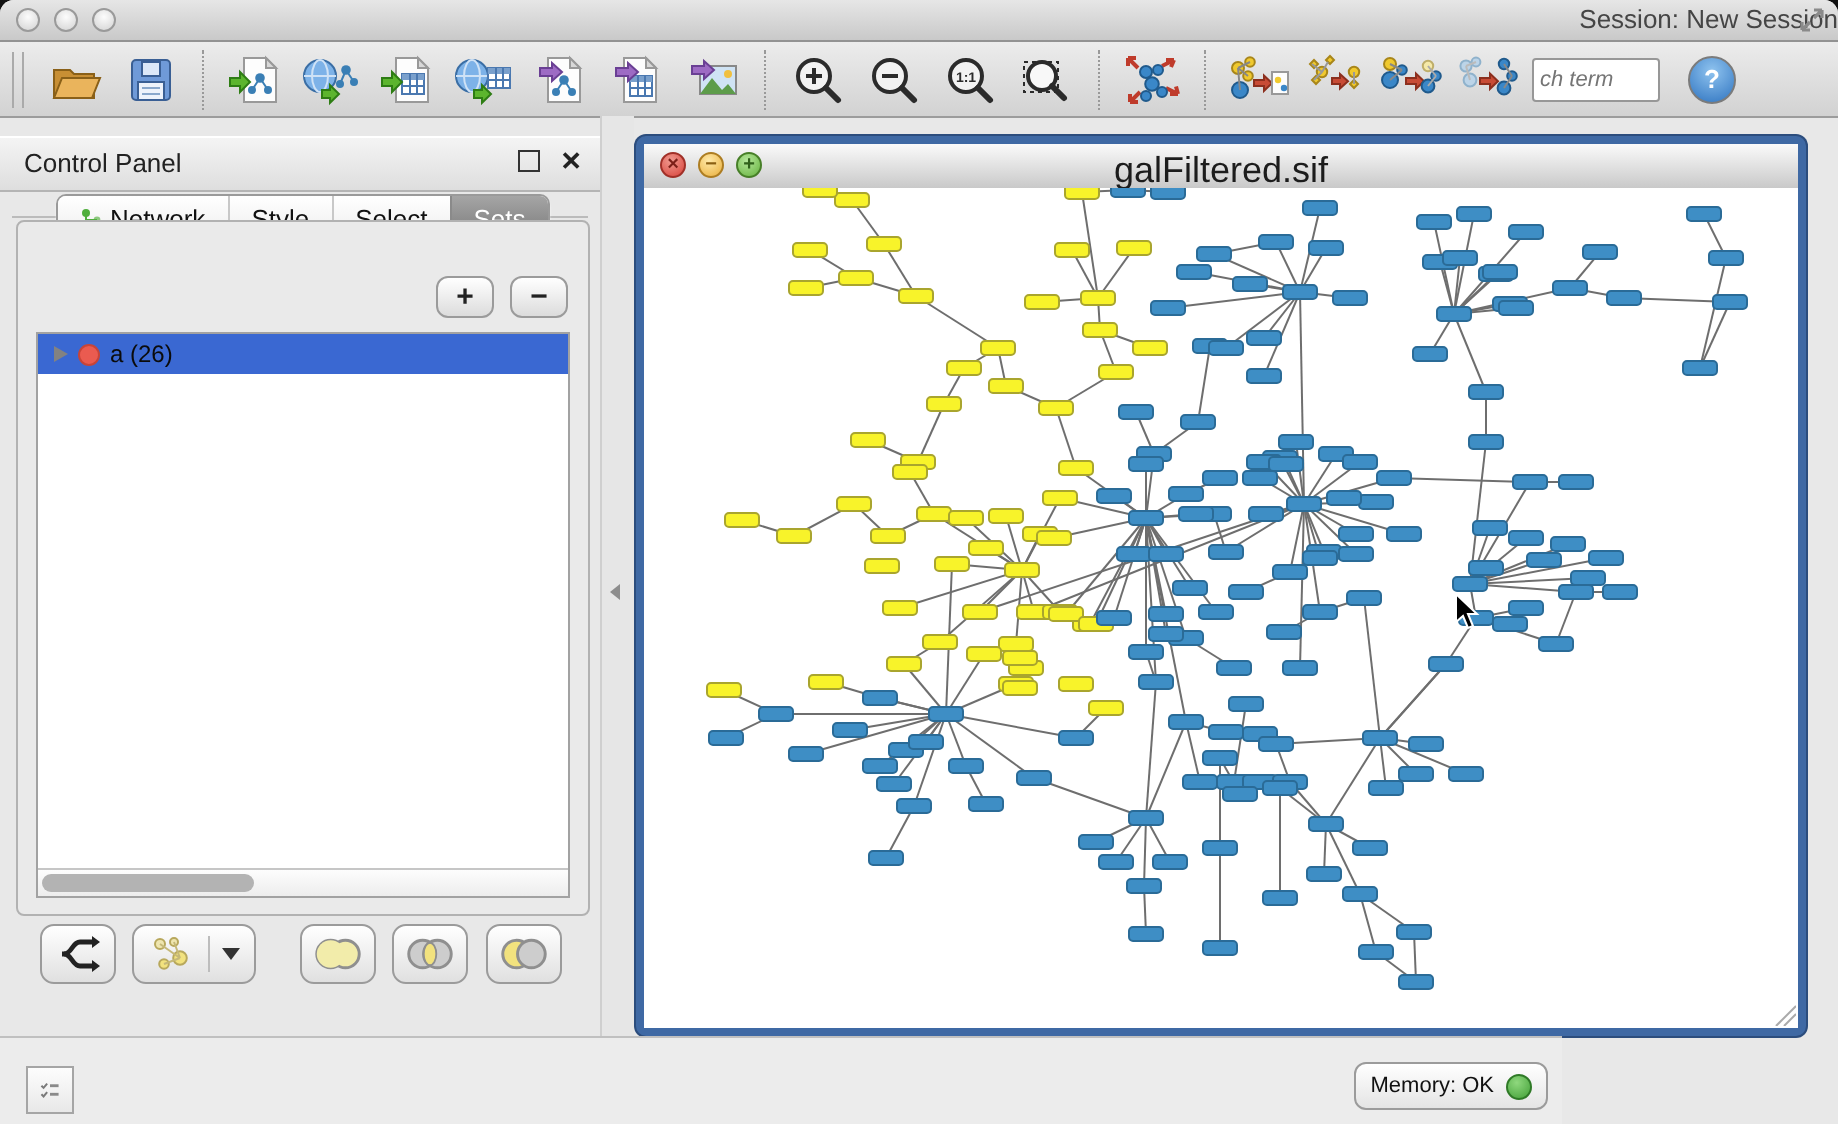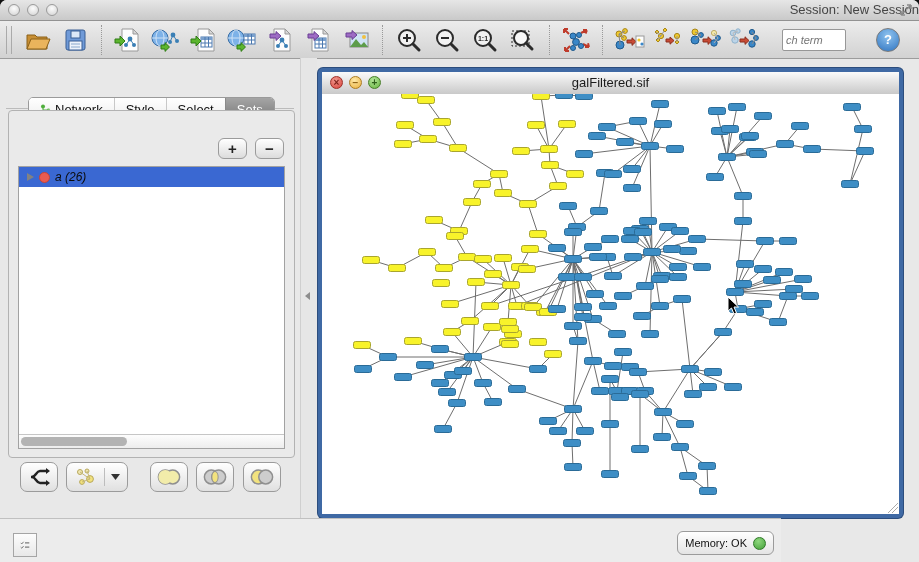--- a/index.html
+++ b/index.html
@@ -18,21 +18,21 @@
 
   
   .toolbar{position:absolute;left:0;top:21px;width:919px;height:37px;
     background:linear-gradient(#ececec,#d2d2d2);border-bottom:1px solid #9c9c9c;
     display:flex;align-items:center;}
   .grip{width:4px;height:28px;border-left:1px solid #aaa;border-right:1px solid #aaa;margin:0 6px 0 6px;}
   .tsep{width:0;height:30px;border-left:1px dotted #999;margin:0 7px;}
   .tbtn{width:36px;height:34px;background:transparent;border:none;padding:0;margin:0 1px;
         display:flex;align-items:center;justify-content:center;cursor:default;}
   .search{width:56px;height:20px;border:1px solid #979797;border-radius:2px;background:#fff;
-        font-family:"Liberation Sans",sans-serif;font-style:italic;font-size:11px;color:#666;padding:0 3px;margin:0 20px;}
+        font-family:"Liberation Sans",sans-serif;font-style:italic;font-size:11px;color:#666;padding:0 3px;margin:0 4px;}
   .help{width:22px;height:22px;border-radius:50%;border:1px solid #7b7b7b;margin-left:10px;
         background:radial-gradient(circle at 50% 30%,#8fc3ef,#2f74c0);color:#fff;font-weight:bold;
         font-size:13px;display:flex;align-items:center;justify-content:center;}
 
   
   .cp{position:absolute;left:0;top:58px;width:300px;height:460px;}
   .cp-header{position:absolute;left:0;top:10px;width:300px;height:26px;
      background:linear-gradient(#f4f4f4,#dedede);border-top:1px solid #fff;border-bottom:1px solid #b4b4b4;}
   .cp-header .t{position:absolute;left:12px;top:5px;font-size:13px;color:#222;}
   .cp-float{position:absolute;right:30px;top:6px;width:9px;height:9px;border:1.5px solid #333;}
@@ -48,21 +48,21 @@
   .cp-box{position:absolute;left:8px;top:52px;width:285px;height:346px;border:1px solid #b2b2b2;
      border-radius:4px;background:#eaeaea;}
   .pm-btn{position:absolute;top:27px;width:29px;height:21px;border:1px solid #9b9b9b;border-radius:6px;
      background:linear-gradient(#fff,#dcdcdc);font-size:15px;font-weight:bold;color:#222;
      display:flex;align-items:center;justify-content:center;line-height:1;}
   .setlist{position:absolute;left:9px;right:9px;top:55px;bottom:8px;background:#fff;border:1px solid #a2a2a2;}
   .setrow{height:20px;display:flex;align-items:center;gap:5px;padding-left:8px;}
   .setrow.sel{background:#3a68d2;}
   .tri{width:0;height:0;border-left:7px solid #828282;border-top:4.5px solid transparent;border-bottom:4.5px solid transparent;}
   .dot{width:11px;height:11px;border-radius:50%;background:#ea5b50;border:1px solid #c74438;box-sizing:border-box;}
-  .setrow .lbl{font-size:12px;color:#0b0b0b;font-style:italic;}
+  .setrow .lbl{font-size:12px;color:#0b0b0b;}
   .hscroll{position:absolute;left:0;right:0;bottom:0;height:13px;background:linear-gradient(#fdfdfd,#ededed);border-top:1px solid #c6c6c6;}
   .hthumb{position:absolute;left:2px;top:2px;width:40%;height:9px;border-radius:5px;background:#b3b3b3;}
 
   .cp-actions{position:absolute;left:0;top:462px;width:300px;height:40px;}
   .abtn{position:absolute;height:30px;border:1px solid #9b9b9b;border-radius:7px;
      background:linear-gradient(#fff,#e0e0e0);display:flex;align-items:center;justify-content:center;}
 
   
   .splitter{position:absolute;left:300px;top:58px;width:16px;height:460px;background:#e6e6e6;
      border-left:1px solid #cfcfcf;}
@@ -73,21 +73,21 @@
   .frame{position:absolute;left:318px;top:68px;width:585px;height:450px;box-sizing:border-box;
      border:4px solid #3f69a4;border-radius:5px;background:#fff;box-shadow:0 0 0 1px #2c4d7d;}
   .ftitle{position:absolute;left:0;top:0;right:0;height:22px;
      background:linear-gradient(#fafafa,#c9c9c9);border-bottom:1px solid #8f8f8f;}
   .fdots{position:absolute;left:8px;top:4px;display:flex;gap:6px;}
   .fdot{width:13px;height:13px;border-radius:50%;box-sizing:border-box;display:flex;align-items:center;
      justify-content:center;font-size:10px;font-weight:bold;line-height:1;}
   .fdot.r{background:radial-gradient(circle at 40% 30%,#f09a90,#d8423a);border:1px solid #a03028;color:#7c1f18;}
   .fdot.y{background:radial-gradient(circle at 40% 30%,#ffe9a8,#e9af3c);border:1px solid #ad7d22;color:#8a5f12;}
   .fdot.g{background:radial-gradient(circle at 40% 30%,#b4e69a,#66b33e);border:1px solid #477f28;color:#2f611a;}
-  .ftext{position:absolute;left:0;right:0;top:3px;text-align:center;font-size:13px;color:#1c1c1c;}
+  .ftext{position:absolute;left:0;right:0;top:3px;text-align:center;font-size:18px;color:#1c1c1c;}
   .fcontent{position:absolute;left:0;top:22px;right:0;bottom:0;background:#fff;overflow:hidden;}
   .rgrip{position:absolute;right:1px;bottom:1px;width:12px;height:12px;}
 
   
   .statusbar{position:absolute;left:0;top:518px;width:781px;height:44px;background:#ececec;border-top:1px solid #c0c0c0;}
   .task-btn{position:absolute;left:13px;top:14px;width:24px;height:24px;border:1px solid #a5a5a5;
      background:linear-gradient(#fdfdfd,#e8e8e8);display:flex;align-items:center;justify-content:center;}
   .mem{position:absolute;right:7px;top:12px;height:22px;padding:0 7px;border:1px solid #9b9b9b;border-radius:6px;
      background:linear-gradient(#fff,#e4e4e4);display:flex;align-items:center;gap:6px;font-size:11px;color:#111;}
   .mem .led{width:13px;height:13px;border-radius:50%;background:radial-gradient(circle at 40% 30%,#8fd87e,#43a038);border:1px solid #2f7a27;box-sizing:border-box;}
@@ -302,20 +302,25 @@
           <circle cx="29" cy="12" r="2.4" fill="#3a87c8" stroke="#205a8c"></circle>
         <circle cx="25" cy="18" r="3.2" fill="#3a87c8" stroke="#205a8c"></circle>
         <path d="M25 6 L29 12 M25 18 L29 12" stroke="#888"></path>
       </svg>
     </button>
     <input class="search" type="text" placeholder="ch term" style="">
     <div class="help">?</div>
   </div>
 
   <div class="cp">
+    <div class="cp-header">
+      <span class="t">Control Panel</span>
+      <span class="cp-float"></span>
+      <span class="cp-close">✕</span>
+    </div>
     <div class="cp-tabline"></div>
     <div class="cp-tabs" id="cp-tabs">
         <div class="cp-tab">
           <svg width="11" height="12" viewBox="0 0 11 12">
             <circle cx="3" cy="2.5" r="2" fill="#4fae3c"></circle>
             <circle cx="3" cy="9" r="2" fill="#4fae3c"></circle>
             <circle cx="8.5" cy="6" r="1.7" fill="#8cc87e"></circle>
             <path d="M3 2.5 V9 M3 6 H8.5" stroke="#4fae3c"></path>
           </svg>
           <span>Network</span>

